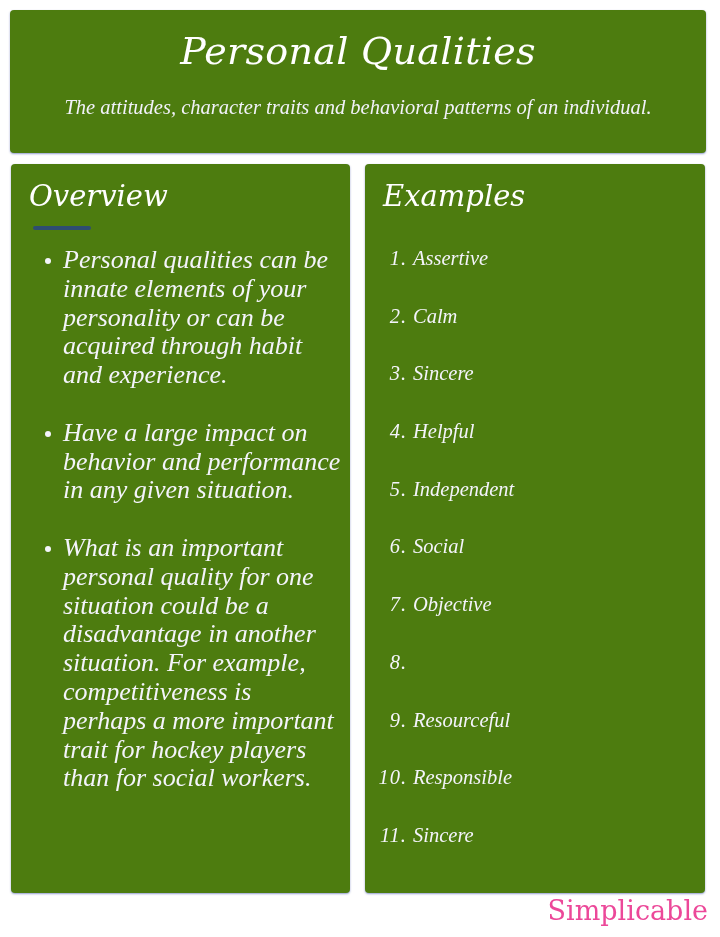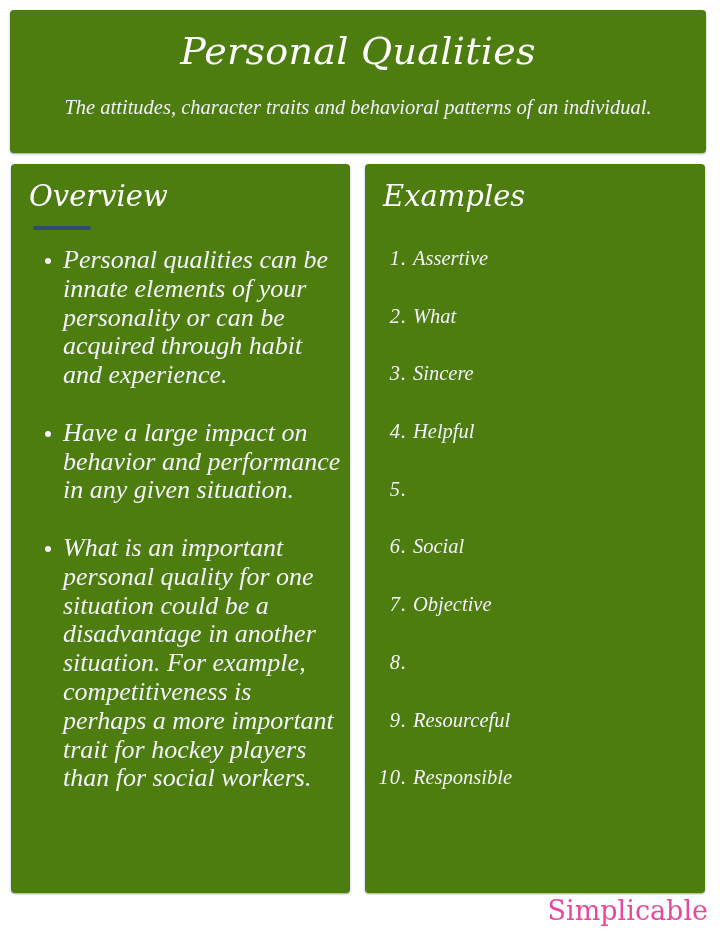--- a/index.html
+++ b/index.html
@@ -42,48 +42,53 @@
 
 <div class="panel examples">
   <h2 class="panel-title">Examples</h2>
   <ol class="ex-list">
     <li>
         <span class="num">1.</span>
         <span>Assertive</span>
       </li>
     <li>
         <span class="num">2.</span>
-        <span>What</span>
+        <span>Calm</span>
       </li>
     <li>
         <span class="num">3.</span>
         <span>Sincere</span>
       </li>
     <li>
         <span class="num">4.</span>
         <span>Helpful</span>
       </li>
     <li>
         <span class="num">5.</span>
+        <span>Independent</span>
       </li>
     <li>
         <span class="num">6.</span>
         <span>Social</span>
       </li>
     <li>
         <span class="num">7.</span>
         <span>Objective</span>
       </li>
     <li>
         <span class="num">8.</span>
       </li>
     <li>
         <span class="num">9.</span>
         <span>Resourceful</span>
       </li>
     <li>
         <span class="num">10.</span>
         <span>Responsible</span>
       </li>
+    <li>
+        <span class="num">11.</span>
+        <span>Sincere</span>
+      </li>
   </ol>
 </div>
 
 <div class="brand">Simplicable</div>
 
 </body></html>

